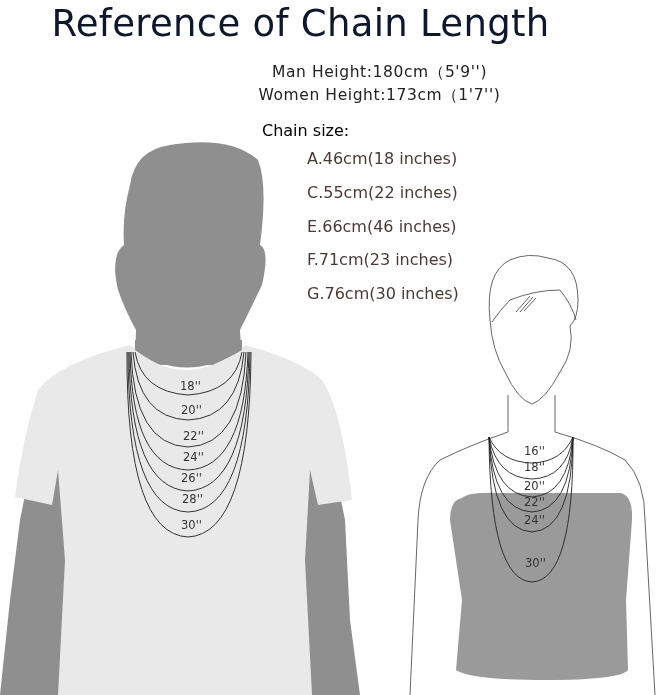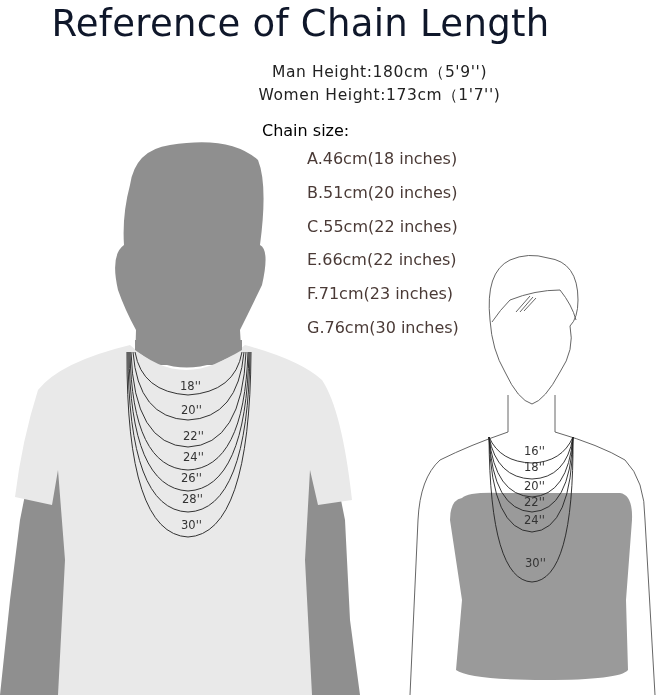--- a/index.html
+++ b/index.html
@@ -82,18 +82,17 @@
   </g>
 </svg>
 
 <div class="title">Reference of Chain Length</div>
 <div class="sub sub1">Man Height:180cm（5'9'')</div>
 <div class="sub sub2">Women Height:173cm（1'7'')</div>
 
 <div class="chain-title">Chain size:</div>
 <ul class="size-list">
   <li>A.46cm(18 inches)</li>
-  <li>B.51cm(20 inches)</li>
   <li>C.55cm(22 inches)</li>
-  <li>E.66cm(22 inches)</li>
+  <li>E.66cm(46 inches)</li>
   <li>F.71cm(23 inches)</li>
   <li>G.76cm(30 inches)</li>
 </ul>
 
 </body></html>

